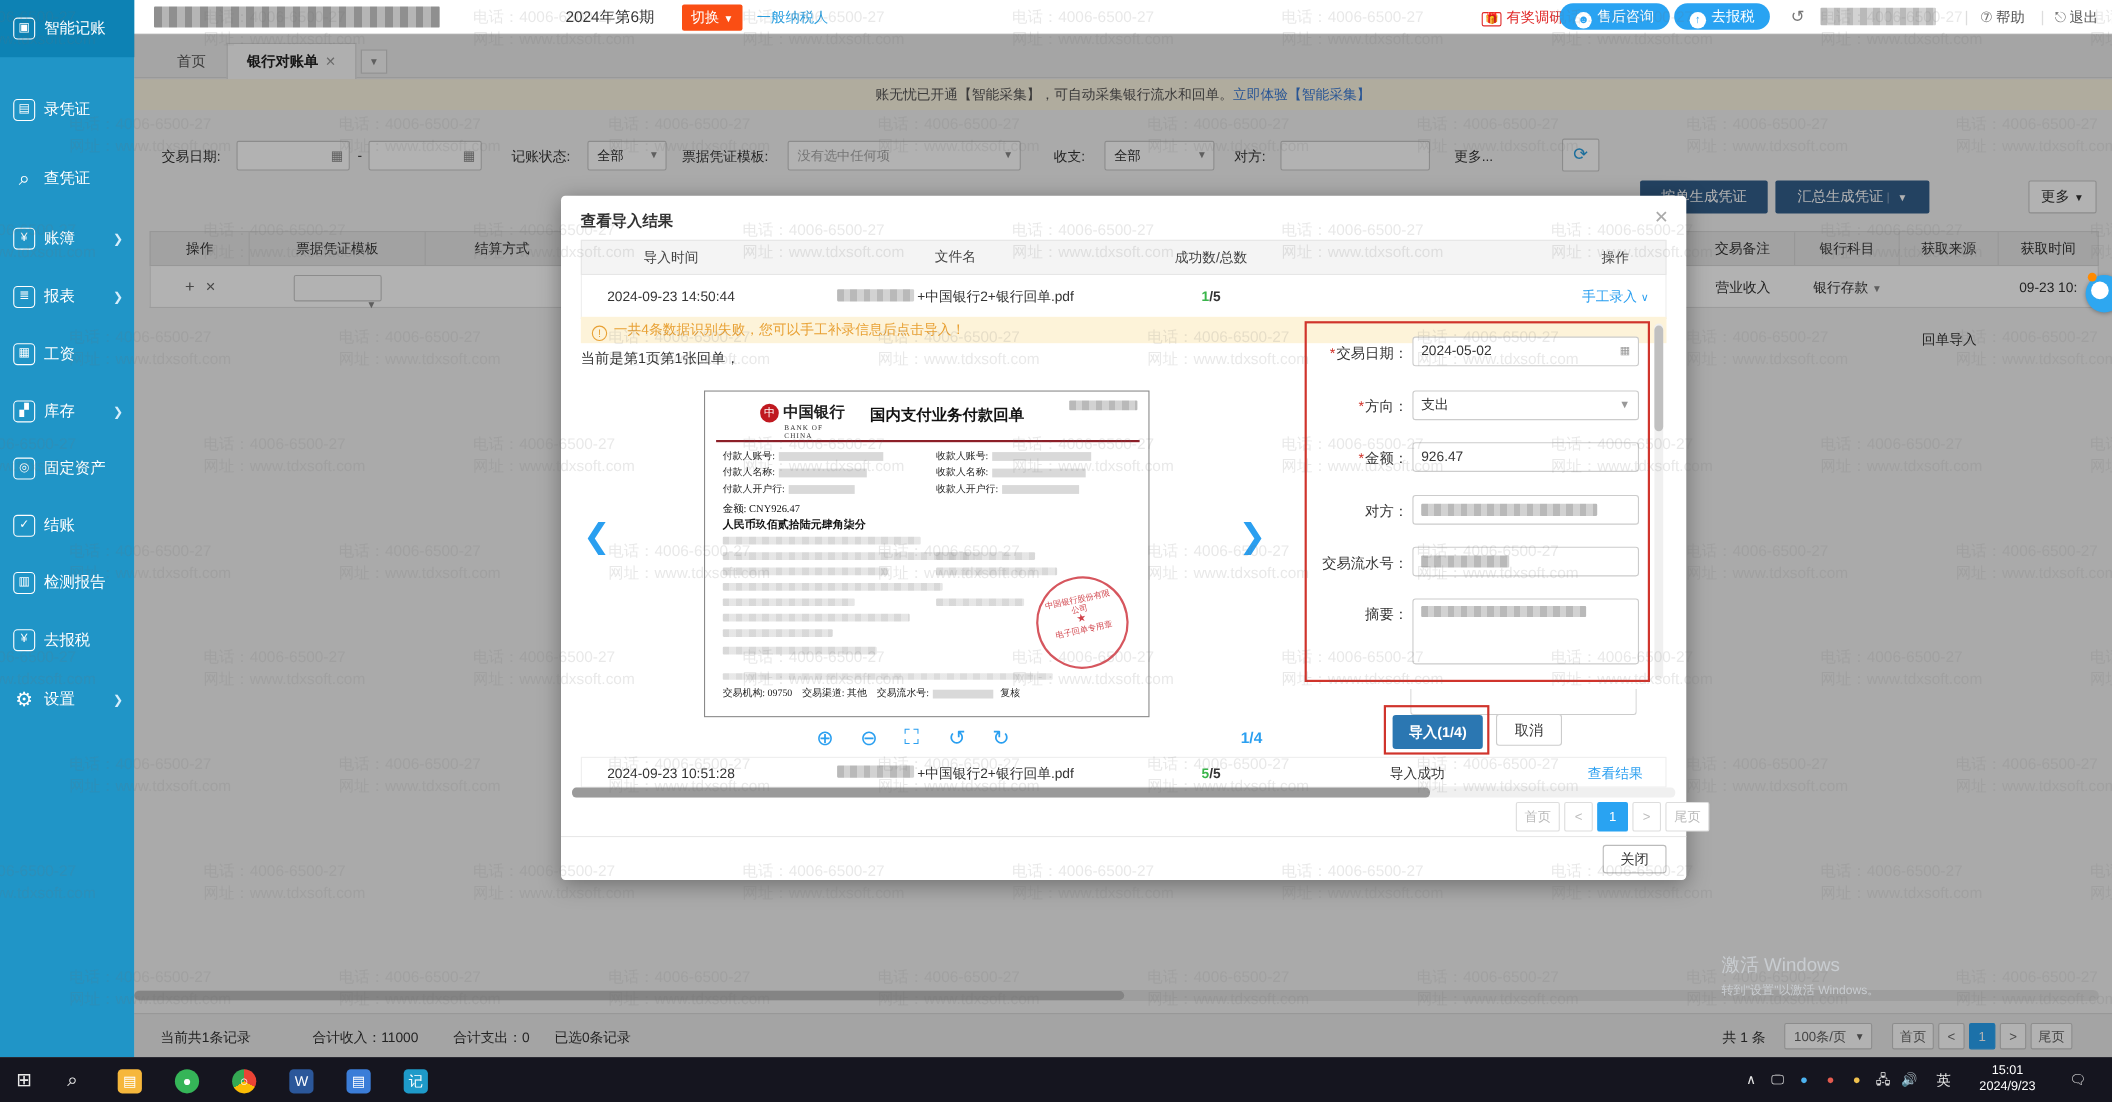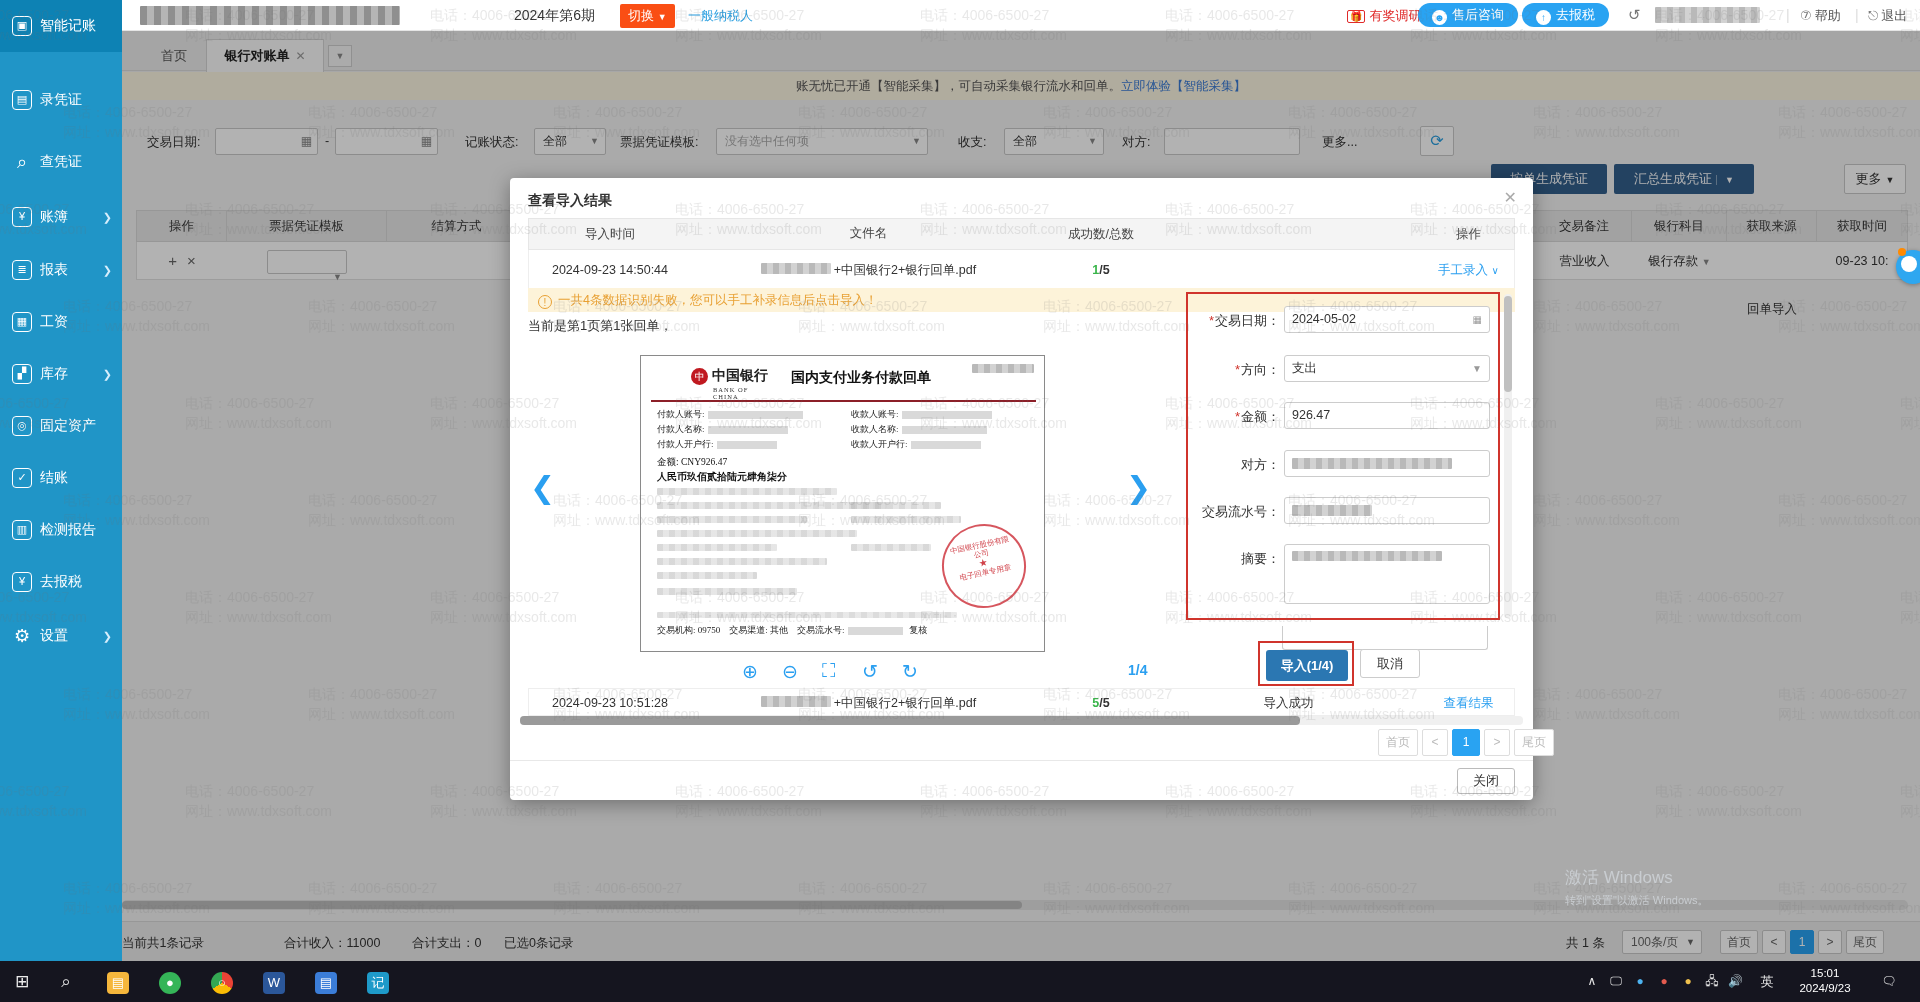--- a/index.html
+++ b/index.html
@@ -273,21 +273,21 @@
     <span class="gr-cell" style="left:1590px; width:90px;margin-top:48px;">回单导入</span>
     <span class="gr-cell" style="left:1680px; width:90px;">09-23 10:</span>
   </div>
 </div>
 
 <div class="main-hscroll">
     <div class="thumb"></div>
   </div>
 
 <div class="statusbar">
-  <span class="sb-item" style="left:0;">当前共1条记录</span>
+  <span class="sb-item" style="left:24px;">当前共1条记录</span>
   <span class="sb-item" style="left:162px;">合计收入：11000</span>
   <span class="sb-item" style="left:290px;">合计支出：0</span>
   <span class="sb-item" style="left:382px;">已选0条记录</span>
   <span class="sb-item" style="left:1444px;">共 1 条</span>
   <span class="sb-box" style="left:1500px; width:80px; text-align:left; padding-left:8px;"><span>100条/页</span><span style="float:right; margin-right:6px; font-size:9px;">▼</span></span>
   <span class="sb-box" style="left:1598px; width:38px;">首页</span>
   <span class="sb-box" style="left:1640px; width:24px;">&lt;</span>
   <span class="sb-box active" style="left:1668px; width:24px;">1</span>
   <span class="sb-box" style="left:1696px; width:24px;">&gt;</span>
   <span class="sb-box" style="left:1724px; width:38px;">尾页</span>

